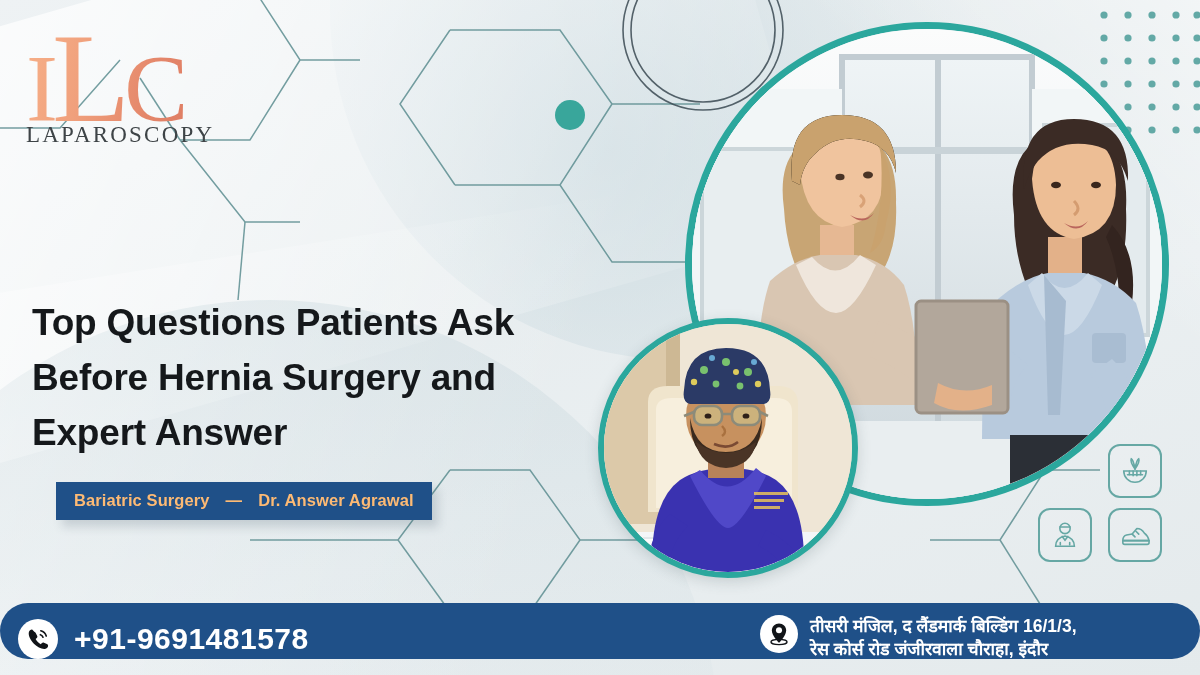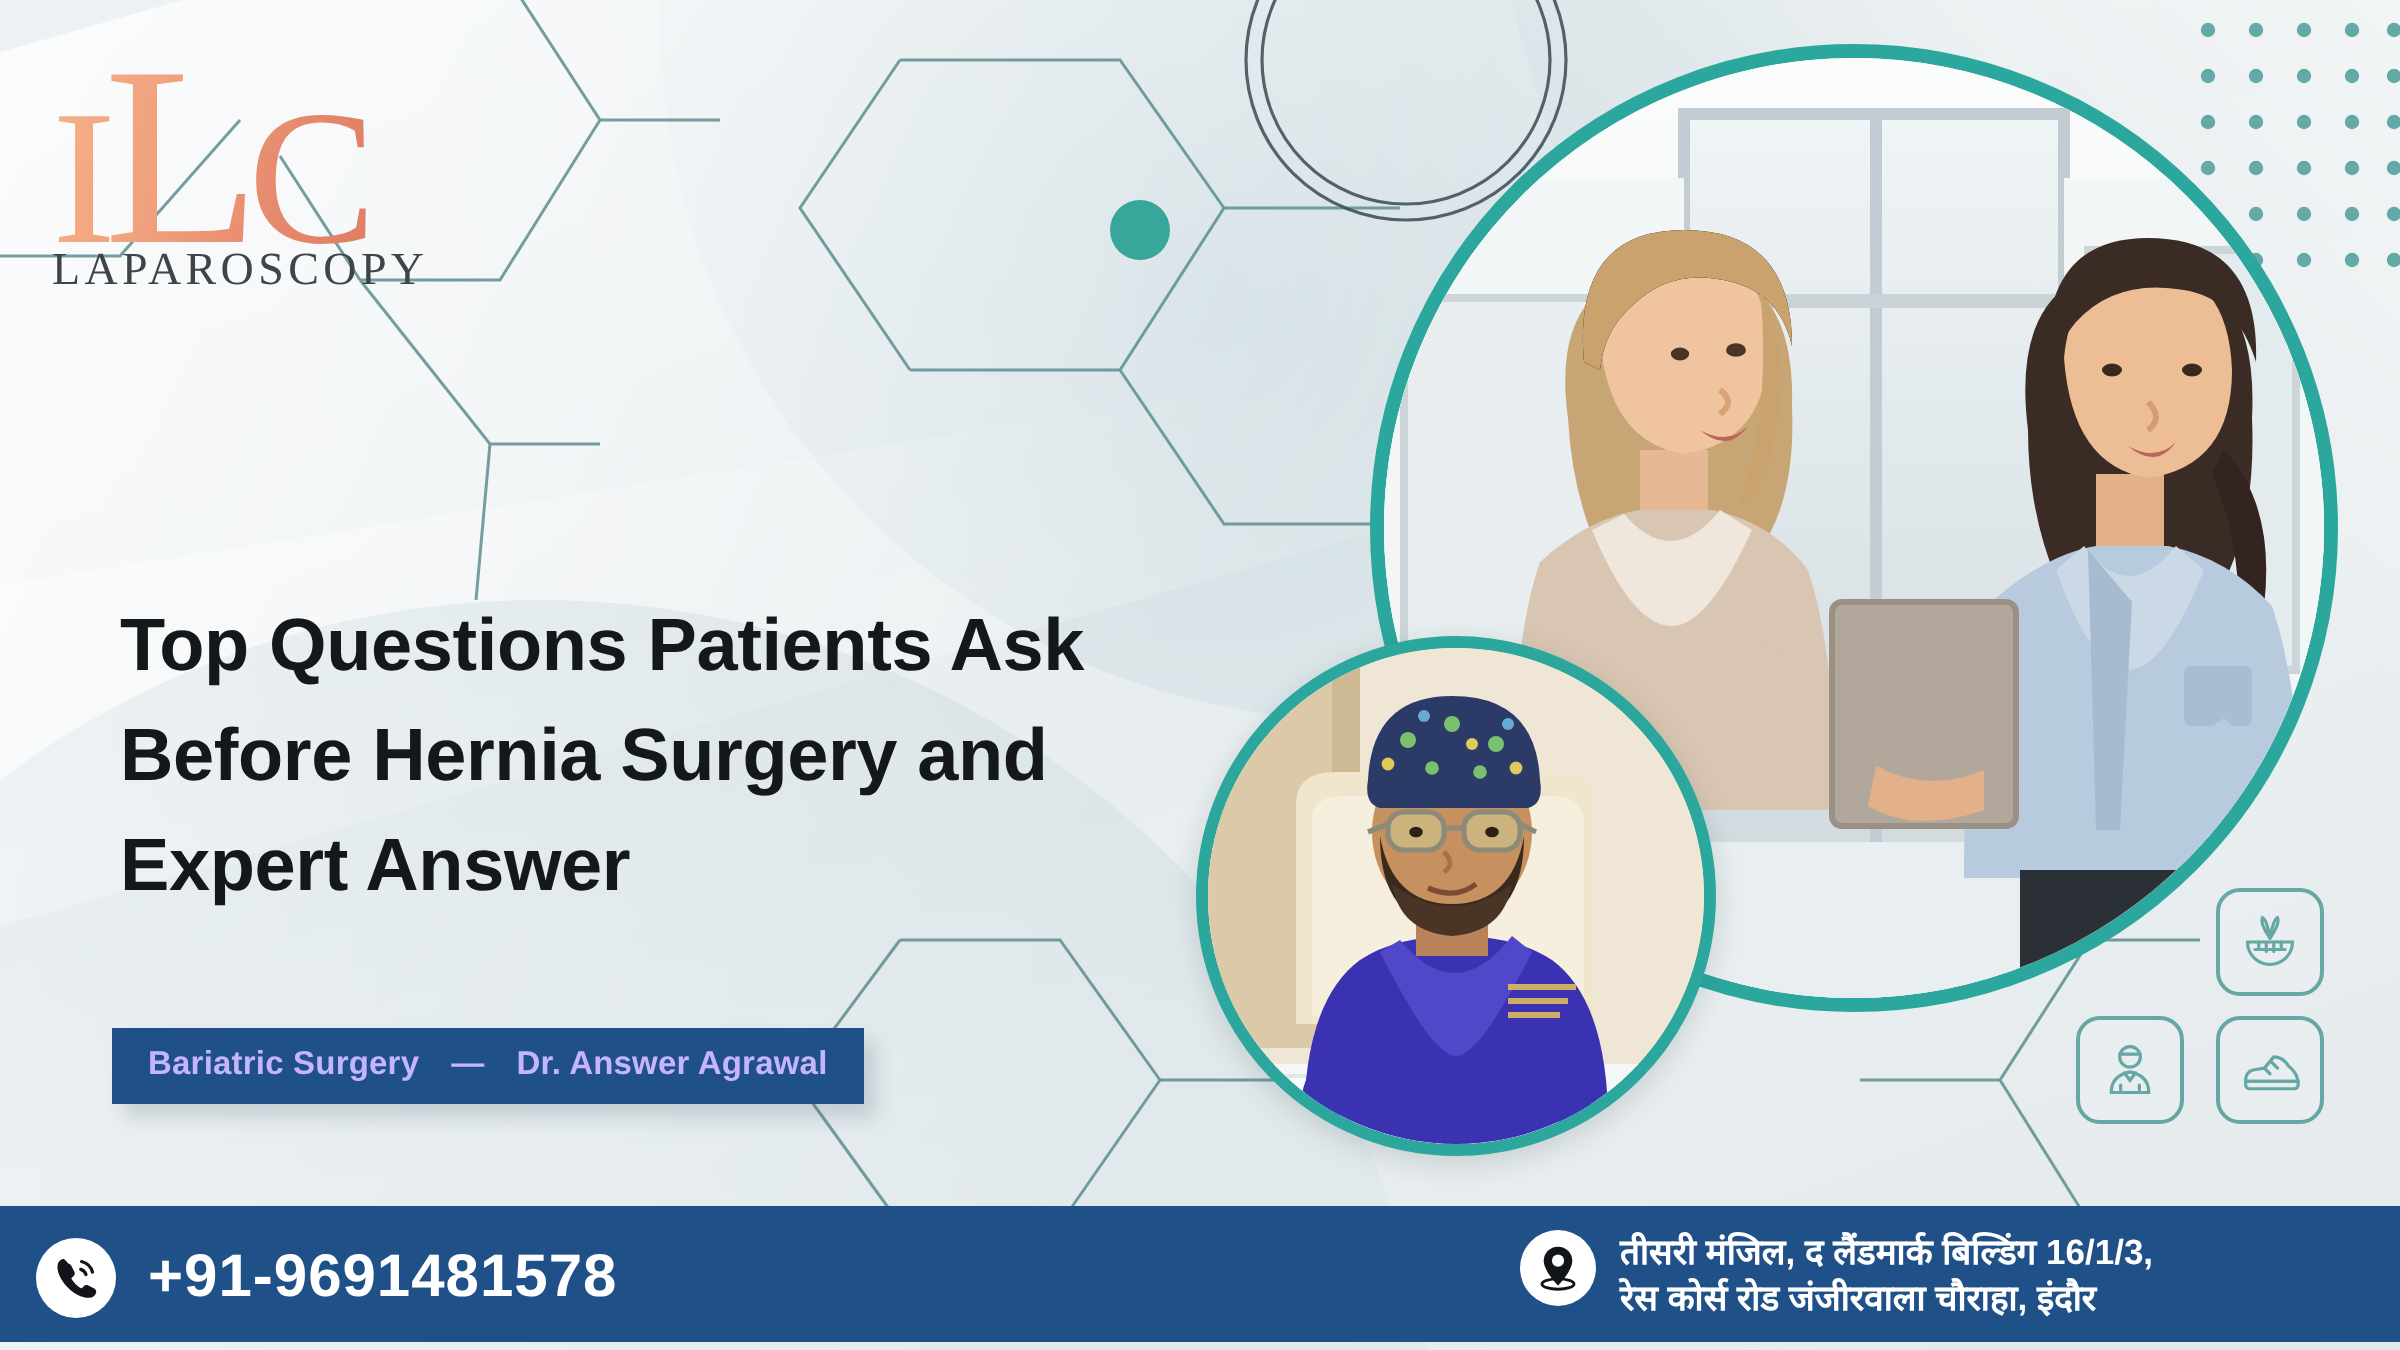--- a/index.html
+++ b/index.html
@@ -59,31 +59,30 @@
     font-family:"Liberation Serif","DejaVu Serif",serif;
     color:#3e4447;letter-spacing:2.2px;font-size:23px;line-height:1.28;
     margin-top:-6px;
   }
 
   
   .headline{
     position:absolute;left:32px;top:296px;width:540px;
     font-size:37px;font-weight:700;line-height:1.48;color:#15181b;
     letter-spacing:-.2px;
-    margin-left:28px;
   }
 
   
   .credit{
     position:absolute;left:56px;top:482px;
-    background:#1f5088;color:#c4b5fd;
+    background:#1f5088;color:#fdba74;
     padding:9px 18px 10px 18px;
     font-size:16.5px;font-weight:700;letter-spacing:.1px;
     box-shadow:6px 7px 9px rgba(70,90,105,.20);
-    display:flex;align-items:center;gap:16px;white-space:nowrap;margin-top:32px;
+    display:flex;align-items:center;gap:16px;white-space:nowrap;
   }
   .credit .dash{font-weight:700;}
 
   
   .photo-main{
     position:absolute;left:685px;top:22px;width:470px;height:470px;
     border-radius:50%;
     border:7px solid #2ba79d;
     overflow:hidden;
     background:#e9eef1;
@@ -102,22 +101,23 @@
   .chip{
     position:absolute;width:50px;height:50px;border-radius:12px;
     border:2px solid #3b918c;opacity:.75;
     display:flex;align-items:center;justify-content:center;
     background:rgba(255,255,255,.10);
   }
   .chip svg{width:30px;height:30px;}
 
   
   .footer{
-    position:absolute;left:0;top:603px;width:1200px;height:68px;
+    position:absolute;left:0;top:603px;width:1200px;height:56px;
     background:#1f5088;
+    border-radius:29px;
   }
   .f-phone{
     position:absolute;left:18px;top:16px;display:flex;align-items:center;gap:16px;
   }
   .icon-circle{
     width:40px;height:40px;border-radius:50%;background:#fff;
     display:flex;align-items:center;justify-content:center;flex:0 0 auto;
   }
   .icon-circle svg{width:26px;height:26px;}
   .f-phone-num{color:#fff;font-size:30px;font-weight:700;letter-spacing:.5px;}

